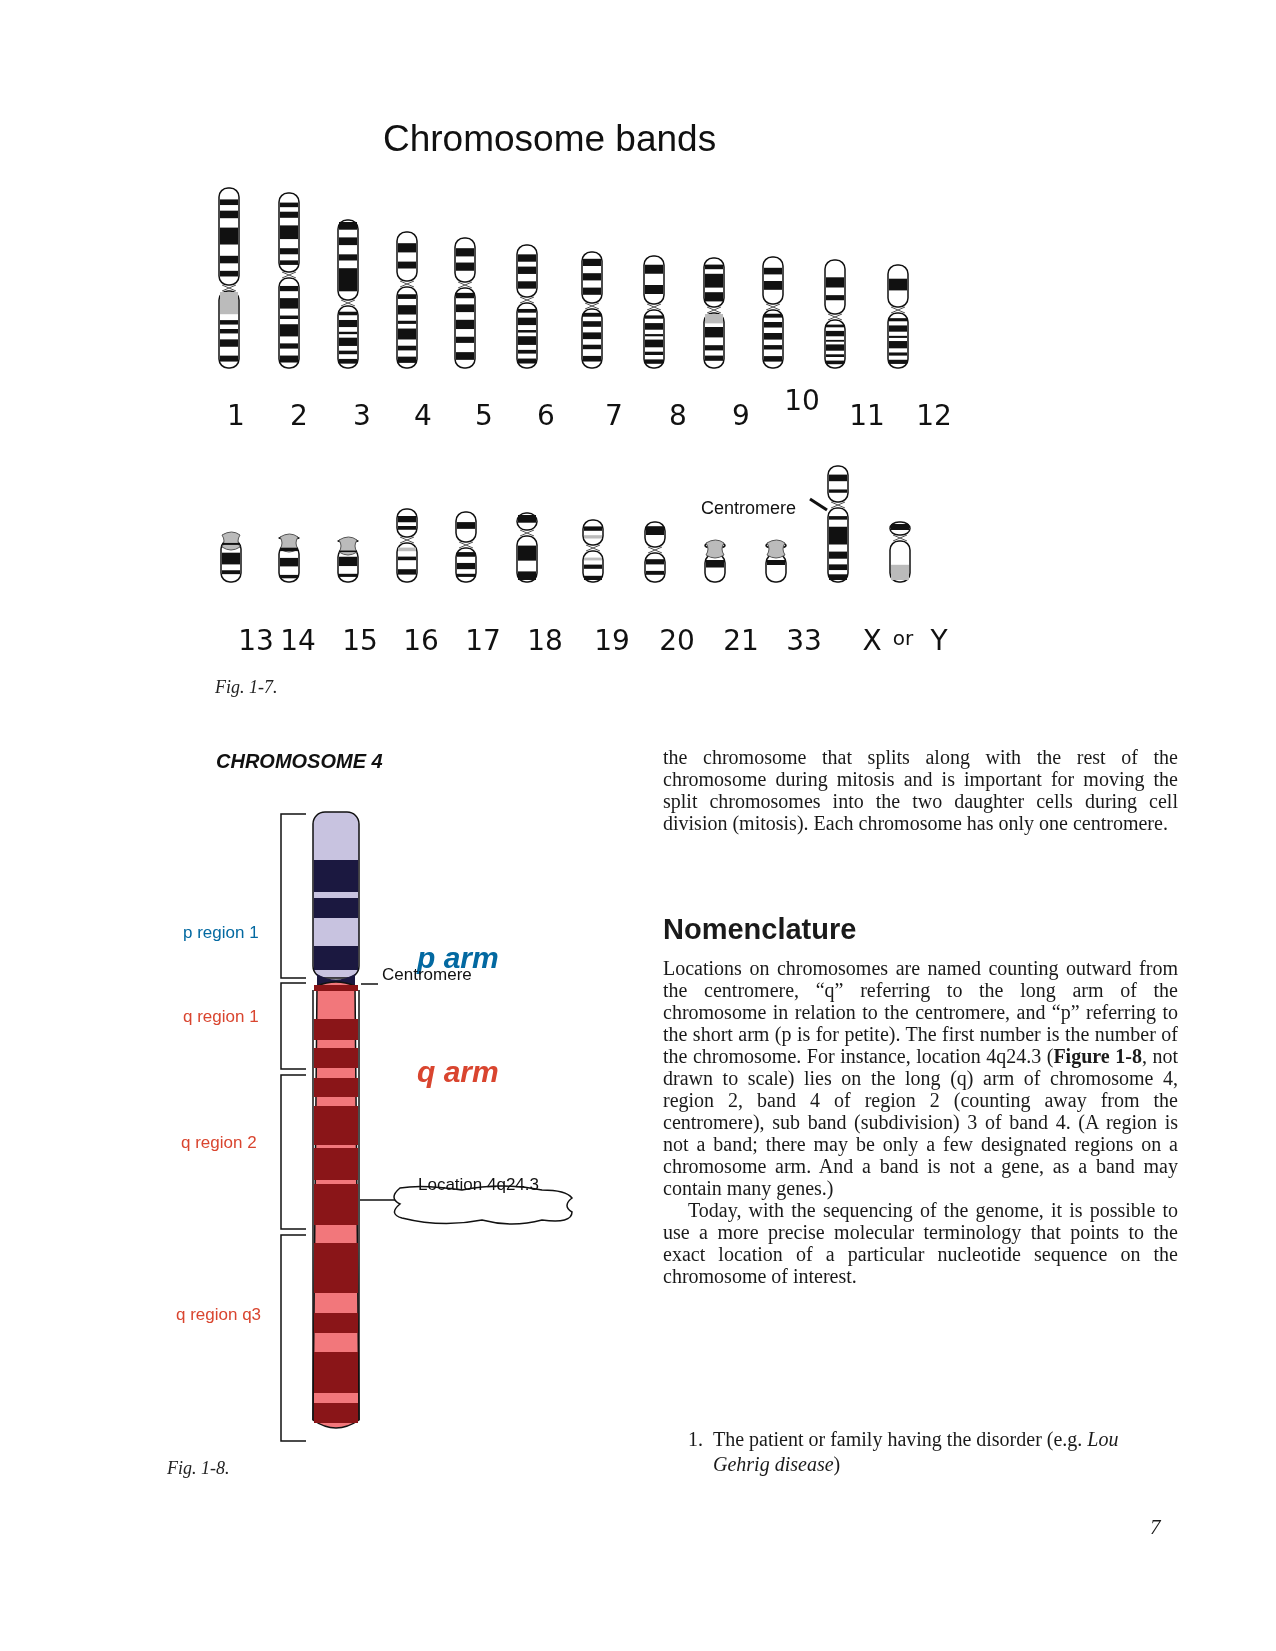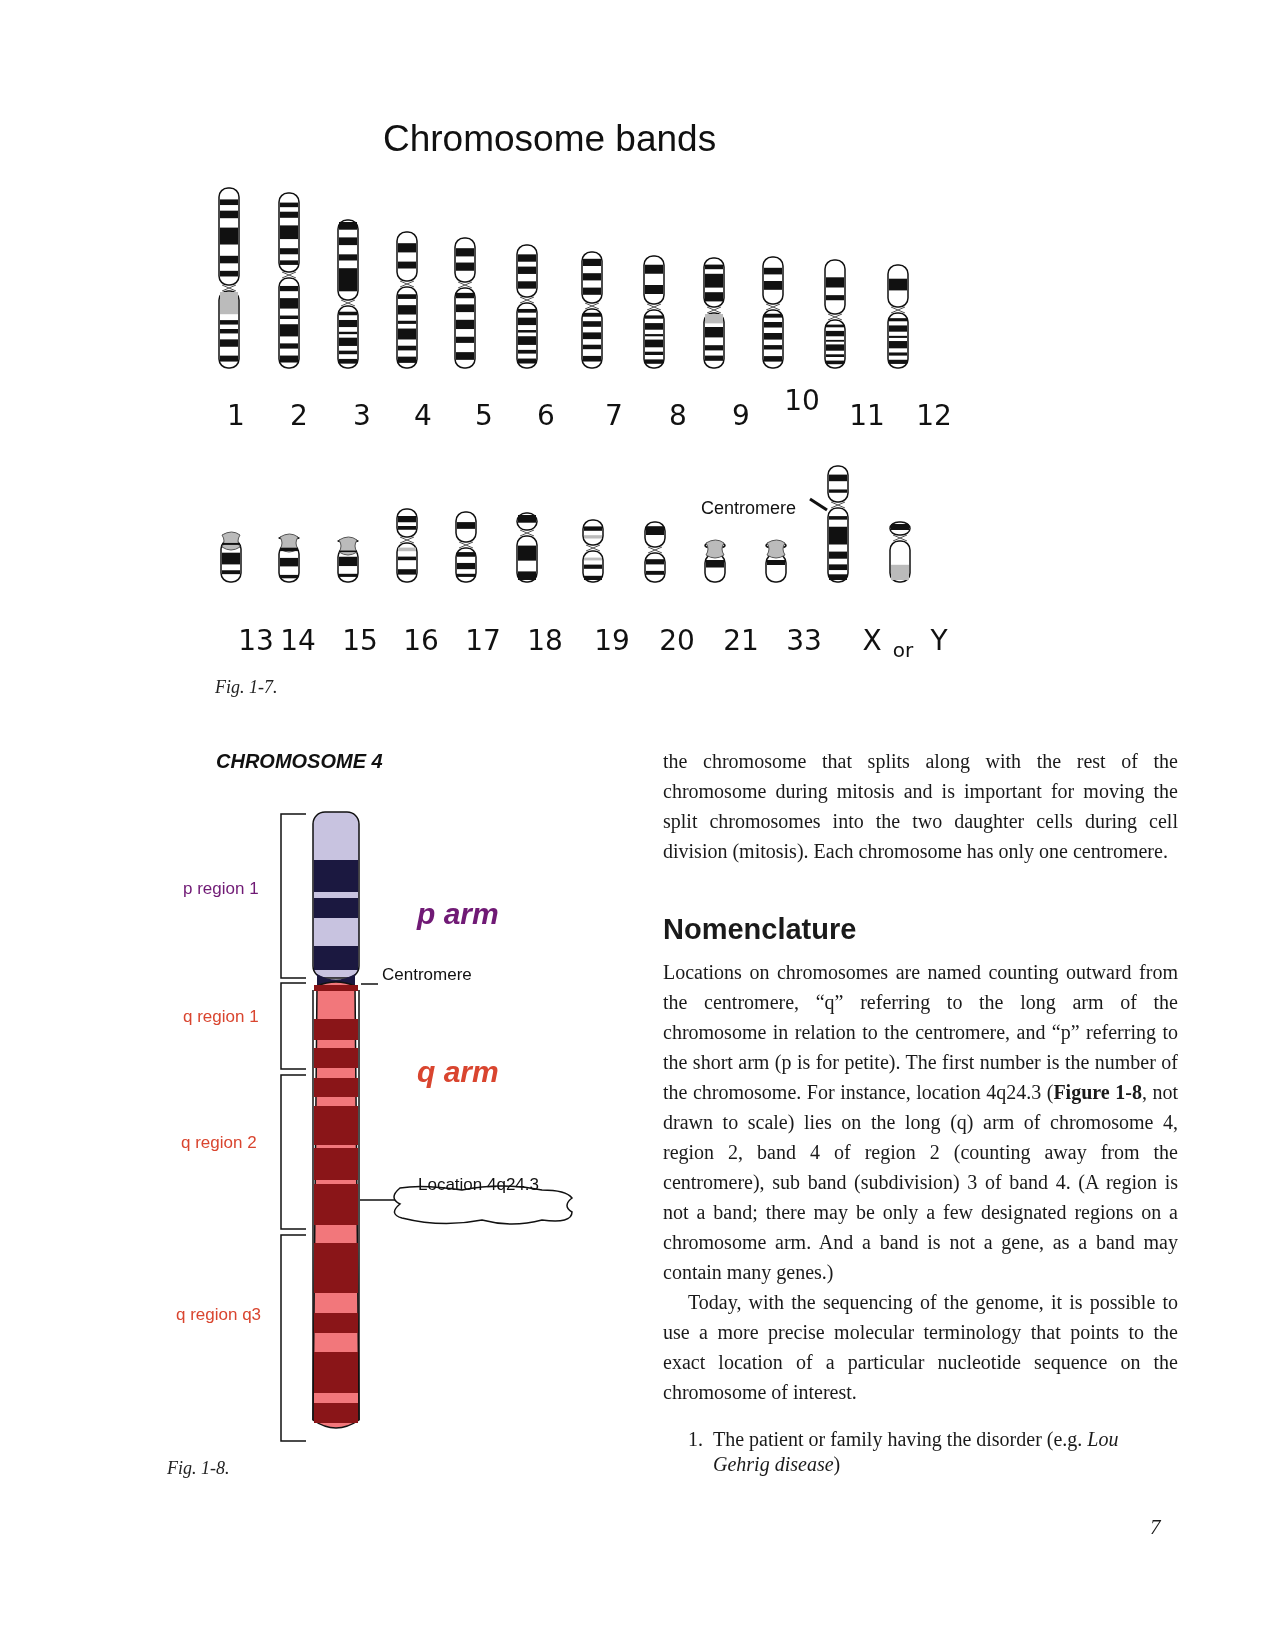--- a/index.html
+++ b/index.html
@@ -5,25 +5,25 @@
   html, body { margin: 0; padding: 0; background: #ffffff; }
   body { width: 1276px; height: 1651px; position: relative; overflow: hidden; font-family: "Liberation Serif", serif; color: #1a1a1a; }
   .abs { position: absolute; }
   .fig-title { font-family: "Liberation Sans", sans-serif; font-size: 37px; color: #111; }
   .chr-num { font-family: "DejaVu Sans", sans-serif; font-size: 28px; color: #111; text-align: center; width: 60px; margin-left: -30px; }
   .chr-num-small { font-size: 20px; width: 30px; margin-left: -15px; }
   .caption { font-family: "Liberation Serif", serif; font-style: italic; font-size: 18px; color: #222; }
   .centromere-label { font-family: "Liberation Sans", sans-serif; font-size: 18px; color: #111; }
   .c4-title { font-family: "Liberation Sans", sans-serif; font-weight: bold; font-style: italic; font-size: 20px; color: #111; }
   .region-label { font-family: "Liberation Sans", sans-serif; font-size: 17px; }
-  .p-color { color: #701a75; }
+  .p-color { color: #0369a1; margin-top: 44px; }
   .q-color { color: #d9452f; }
   .arm-label { font-family: "Liberation Sans", sans-serif; font-weight: bold; font-style: italic; font-size: 30px; }
   .small-label { font-family: "Liberation Sans", sans-serif; font-size: 17px; color: #111; }
-  .text-col { left: 663px; width: 515px; font-size: 20px; line-height: 30px; text-align: justify; }
+  .text-col { left: 663px; width: 515px; font-size: 20px; line-height: 22px; text-align: justify; }
   .text-col p { margin: 0; }
   .indent { text-indent: 25px; }
   .h2 { font-family: "Liberation Sans", sans-serif; font-weight: bold; font-size: 29px; color: #1a1a1a; }
   .list-item { left: 688px; width: 490px; font-size: 20px; line-height: 25.2px; }
   .list-num { position: absolute; left: 0; }
   .list-text { margin-left: 25px; }
   .page-num { font-family: "Liberation Serif", serif; font-style: italic; font-size: 21px; }
   svg { position: absolute; left: 0; top: 0; }
 </style>
 </head>
@@ -321,21 +321,21 @@
     <div class="abs chr-num" style="left: 421px; top: 624px;">16</div>
     <div class="abs chr-num" style="left: 483px; top: 624px;">17</div>
     <div class="abs chr-num" style="left: 545px; top: 624px;">18</div>
     <div class="abs chr-num" style="left: 612px; top: 624px;">19</div>
     <div class="abs chr-num" style="left: 677px; top: 624px;">20</div>
     <div class="abs chr-num" style="left: 741px; top: 624px;">21</div>
     <div class="abs chr-num" style="left: 804px; top: 624px;">33</div>
   </div>
 
 <div class="abs chr-num" style="left:872px; top:624px; width:30px; margin-left:-15px;">X</div>
-<div class="abs chr-num chr-num-small" style="left:903px; top:626px;margin-top:12px;">or</div>
+<div class="abs chr-num chr-num-small" style="left:903px; top:626px;">or</div>
 <div class="abs chr-num" style="left:939px; top:624px; width:30px; margin-left:-15px;">Y</div>
 
 <div class="abs centromere-label" style="left:701px; top:498px;">Centromere</div>
 
 <div class="abs caption" style="left:215px; top:677px;">Fig. 1-7.</div>
 
 <div class="abs c4-title" style="left:216px; top:750px;">CHROMOSOME 4</div>
 
 <svg id="chr4" width="1276" height="1651">
     <rect x="313" y="812" width="46" height="166" rx="12" fill="#c8c3e0" stroke="#111" stroke-width="1.5"></rect>

